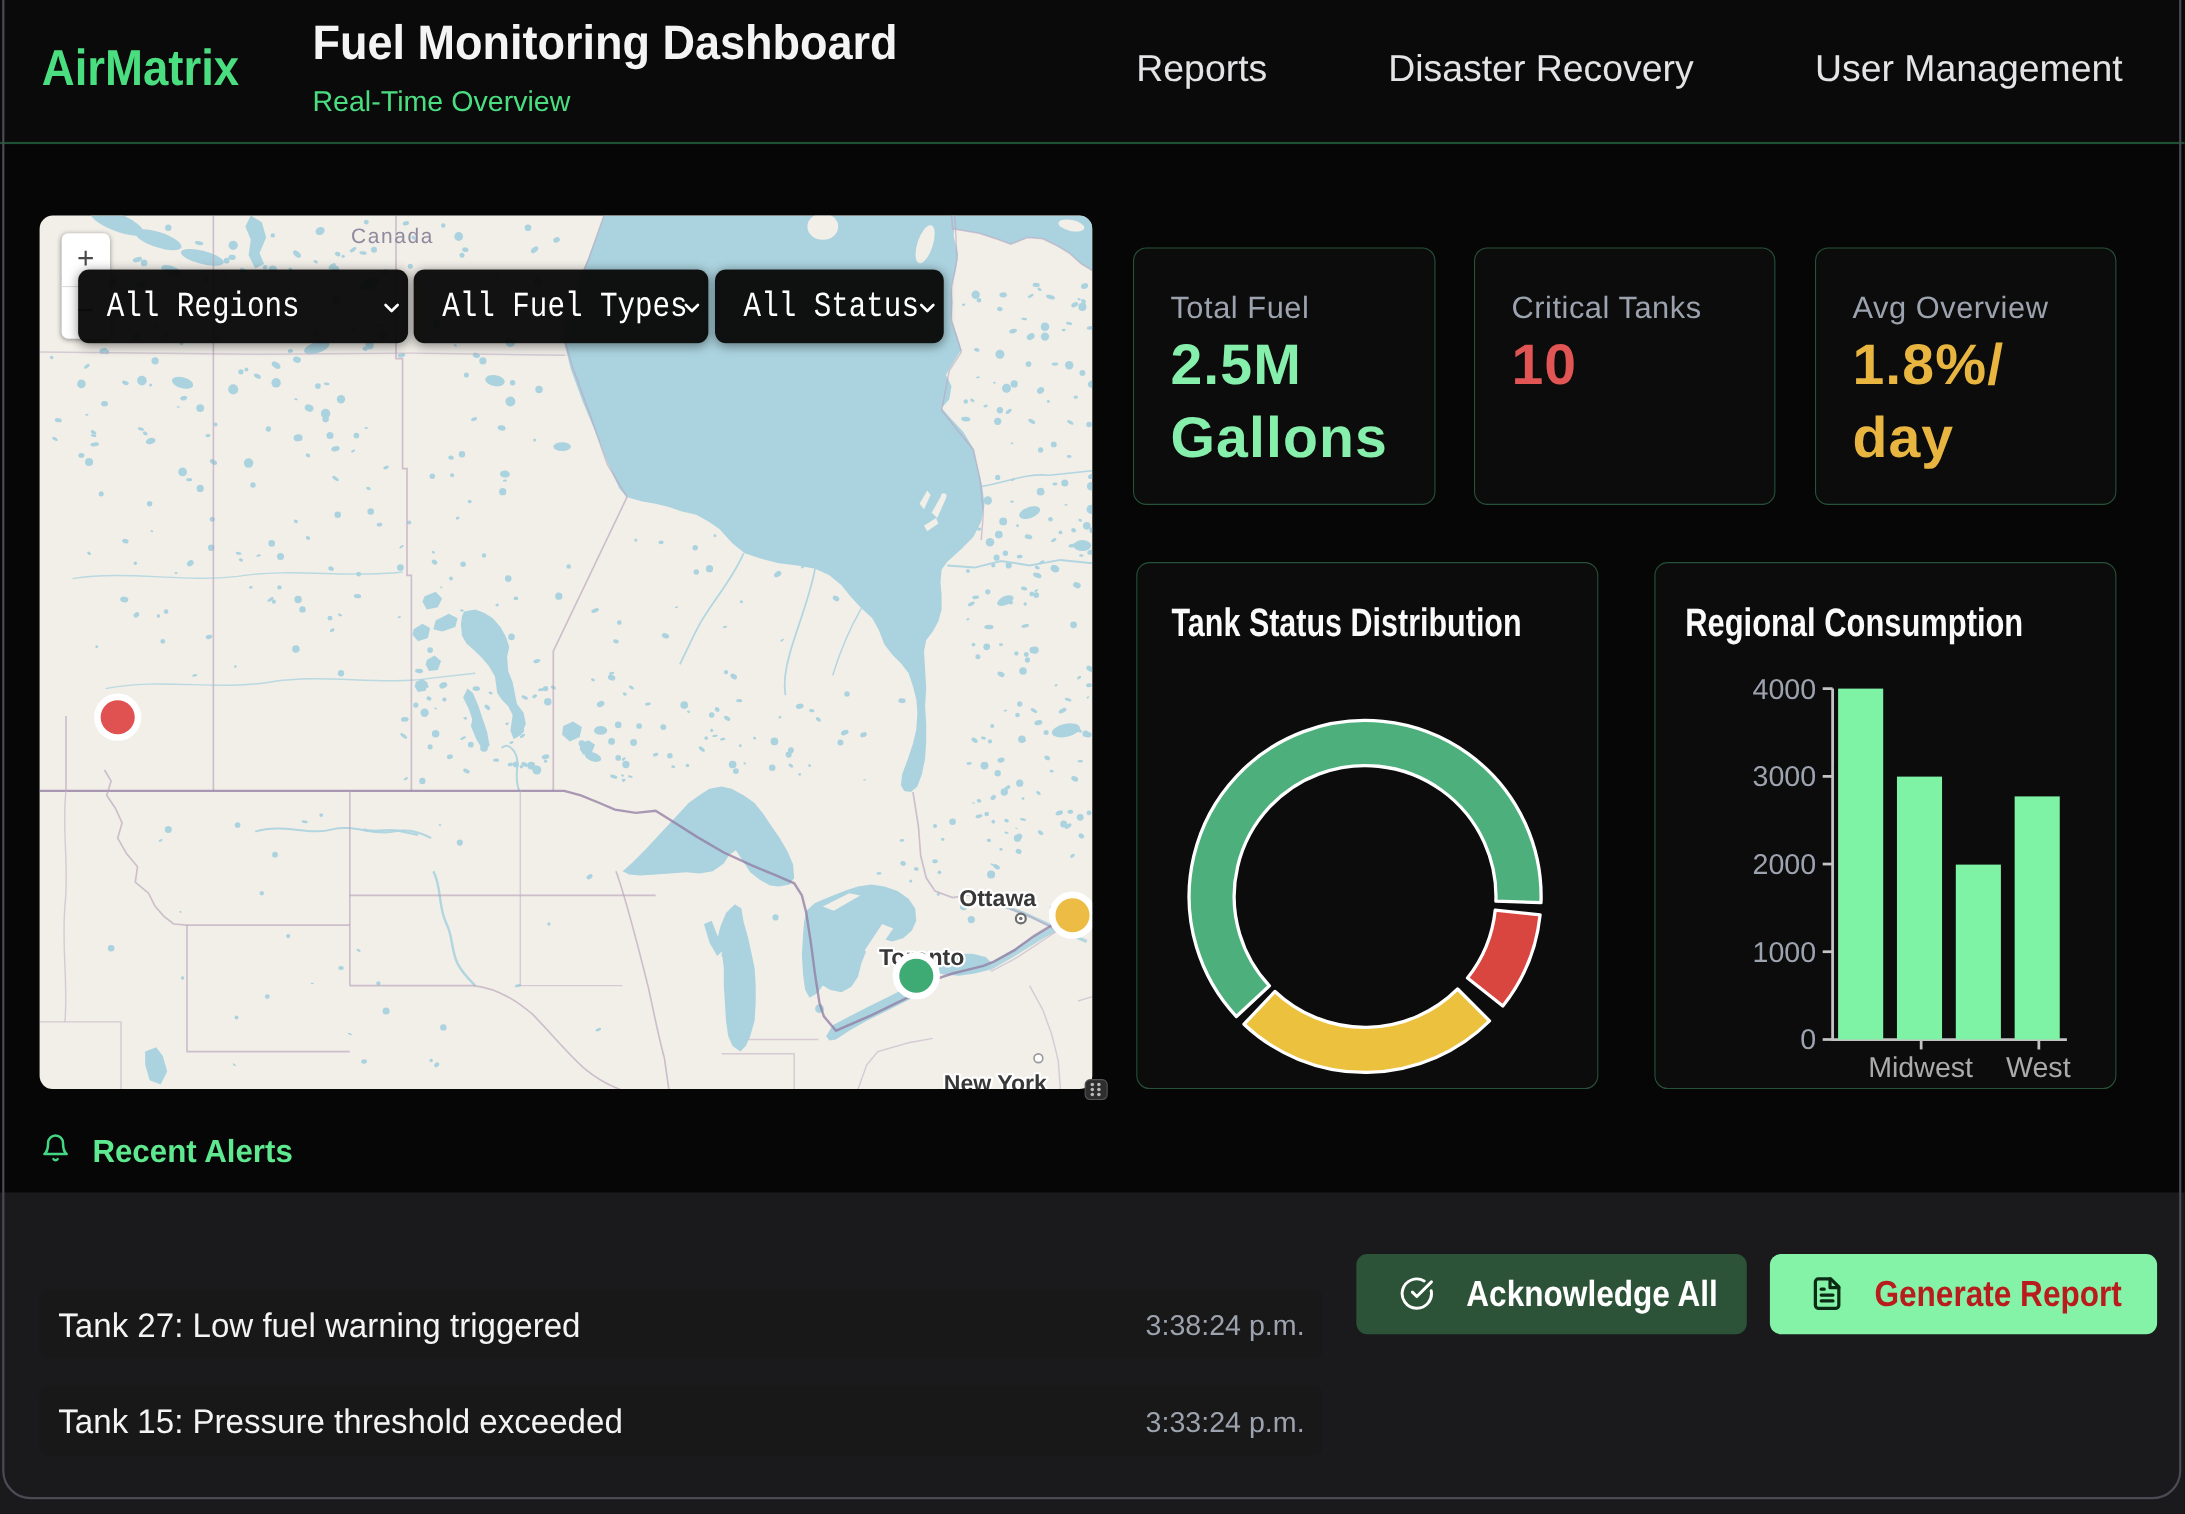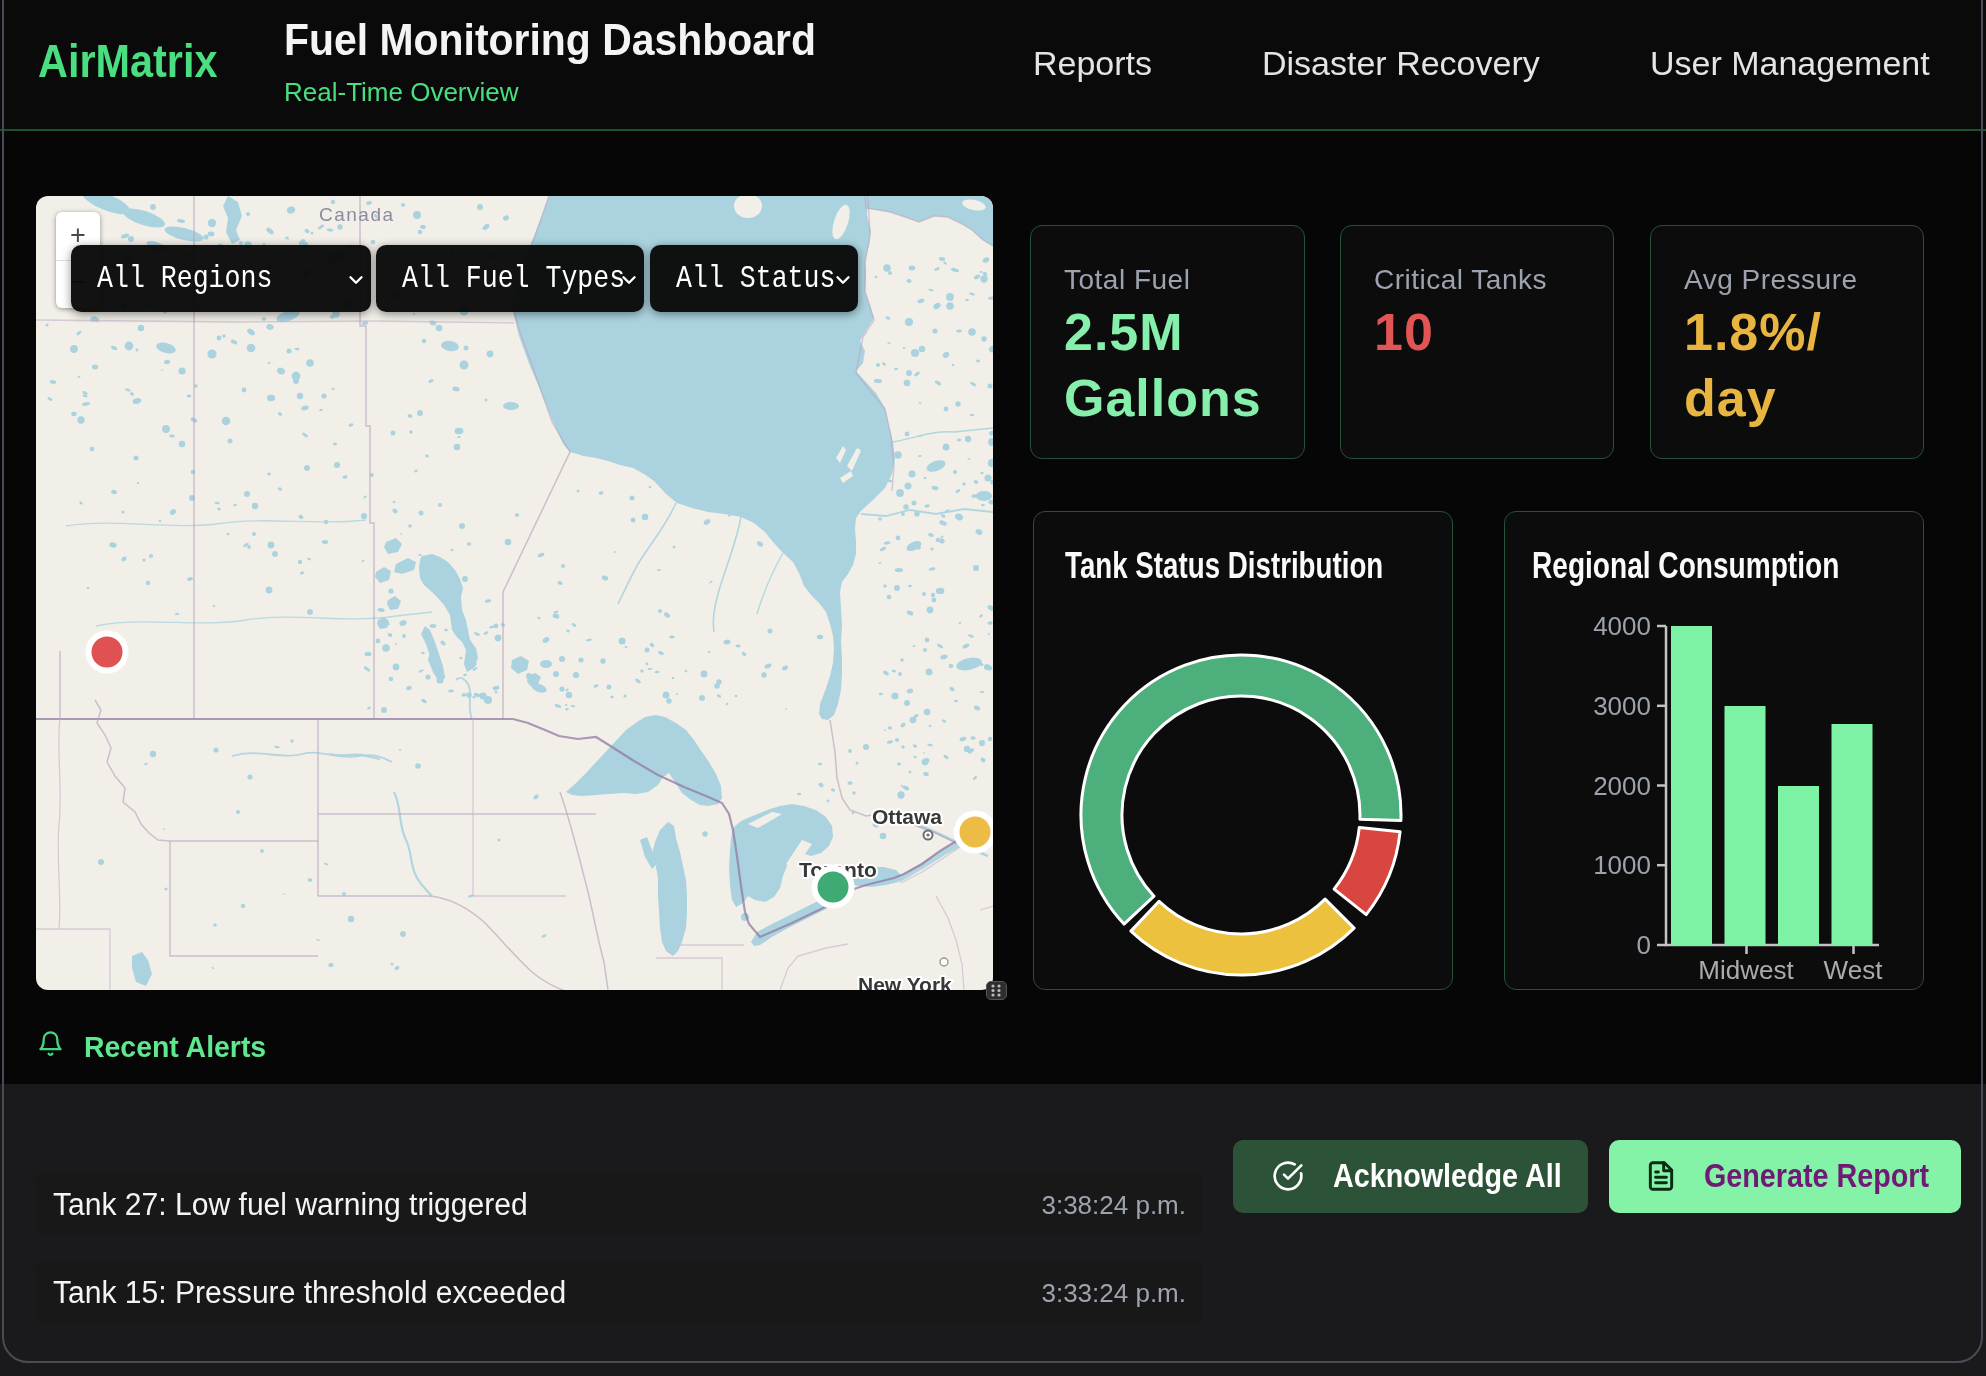--- a/index.html
+++ b/index.html
@@ -790,21 +790,21 @@
 
 <div class="card" style="left:1030px; top:225px; width:275px; height:234px;">
   <div class="slabel">Total Fuel</div>
   <div class="sval" style="color:#86efac;">2.5M<br>Gallons</div>
 </div>
 <div class="card" style="left:1340px; top:225px; width:274px; height:234px;">
   <div class="slabel">Critical Tanks</div>
   <div class="sval" style="color:#e25555;">10</div>
 </div>
 <div class="card" style="left:1650px; top:225px; width:274px; height:234px;">
-  <div class="slabel">Avg Pressure</div>
+  <div class="slabel">Avg Overview</div>
   <div class="sval" style="color:#e9b541;">1.8%/<br>day</div>
 </div>
 
 <div class="card" style="left:1033px; top:511px; width:420px; height:479px;">
   <div class="ctitle"><span class="sx" style="transform:scaleX(0.77)">Tank Status Distribution</span></div>
   <svg class="abs" style="left:37px; top:133px;" width="340" height="340" viewBox="0 0 340 340">
 
 <path d="M 53.0,279.1 A 160.0 160.0 0 1 1 329.9,175.6 L 288.9,174.2 A 119.0 119.0 0 1 0 83.0,251.2 Z" fill="#4daf7c" stroke="#fff" stroke-width="3" stroke-linejoin="round"></path>
 <path d="M 329.1,186.7 A 160.0 160.0 0 0 1 295.2,269.6 L 263.1,244.1 A 119.0 119.0 0 0 0 288.3,182.4 Z" fill="#d9453f" stroke="#fff" stroke-width="3" stroke-linejoin="round"></path>
 <path d="M 283.1,283.1 A 160.0 160.0 0 0 1 59.9,286.1 L 88.1,256.3 A 119.0 119.0 0 0 0 254.1,254.1 Z" fill="#ecc13e" stroke="#fff" stroke-width="3" stroke-linejoin="round"></path>
@@ -858,18 +858,18 @@
   <span class="bt" style="left:100px; color:#fff;"><span class="sx" style="transform:scaleX(0.87)">Acknowledge All</span></span>
 </div>
 <div class="btn" style="left:1609px; width:352px; background:#84f3a8;">
   <svg class="abs" style="left:36px; top:20px;" width="32" height="32" viewBox="0 0 24 24" fill="none" stroke="#0b2b14" stroke-width="2.2" stroke-linecap="round" stroke-linejoin="round">
         <path d="M14.5 2H6a2 2 0 0 0-2 2v16a2 2 0 0 0 2 2h12a2 2 0 0 0 2-2V7.5L14.5 2z"></path>
         <polyline points="14 2 14 8 20 8"></polyline>
         <line x1="16" y1="13" x2="8" y2="13"></line>
         <line x1="16" y1="17" x2="8" y2="17"></line>
         <line x1="10" y1="9" x2="8" y2="9"></line>
       </svg>
-  <span class="bt" style="left:95px; color:#701a75;"><span class="sx" style="transform:scaleX(0.87)">Generate Report</span></span>
+  <span class="bt" style="left:95px; color:#b91c1c;"><span class="sx" style="transform:scaleX(0.87)">Generate Report</span></span>
 </div>
 
 <div id="bstrip"></div>
 <div id="outline"></div>
 </div>
 
 </body></html>

